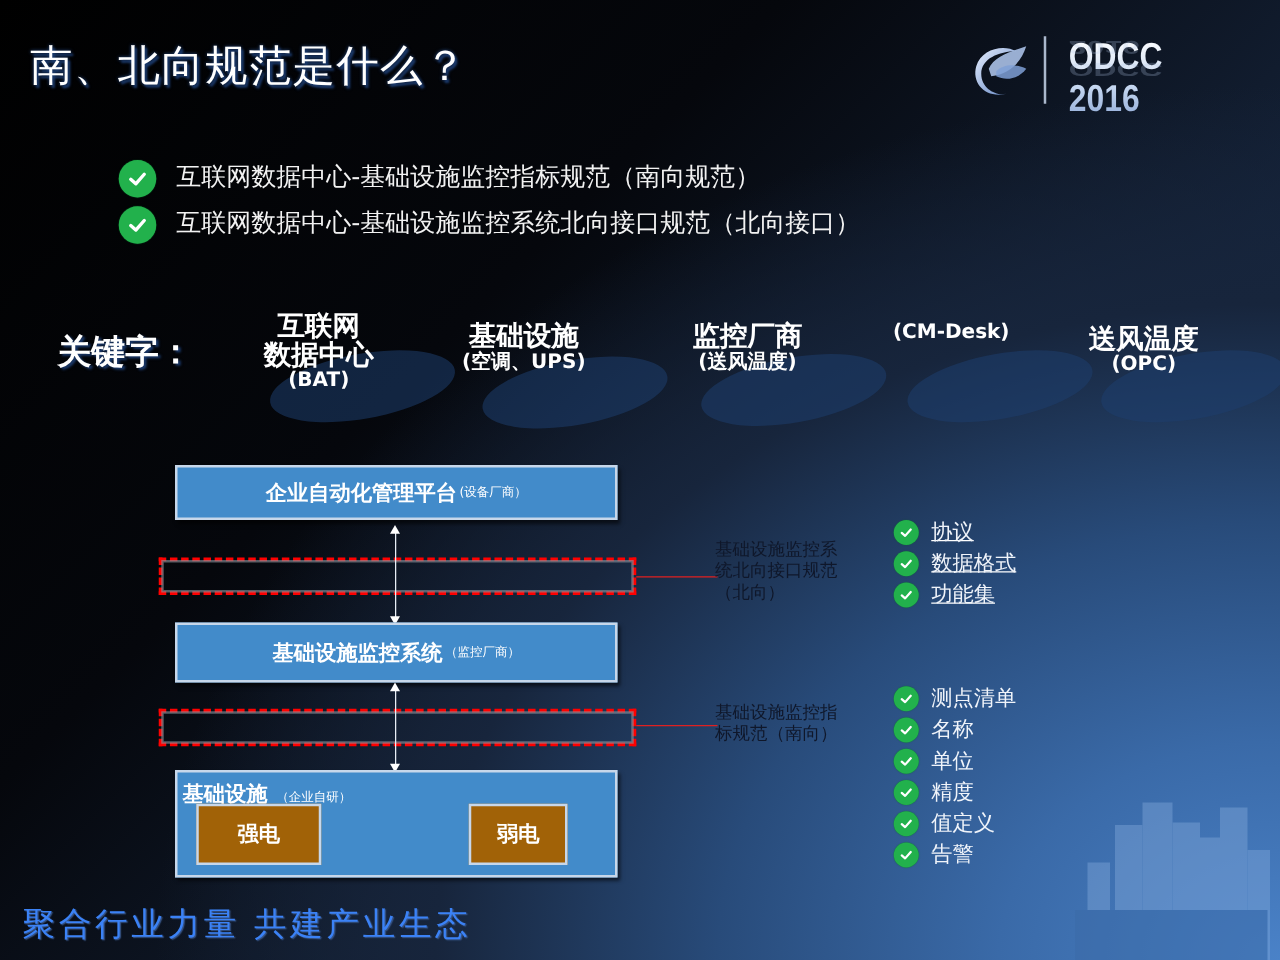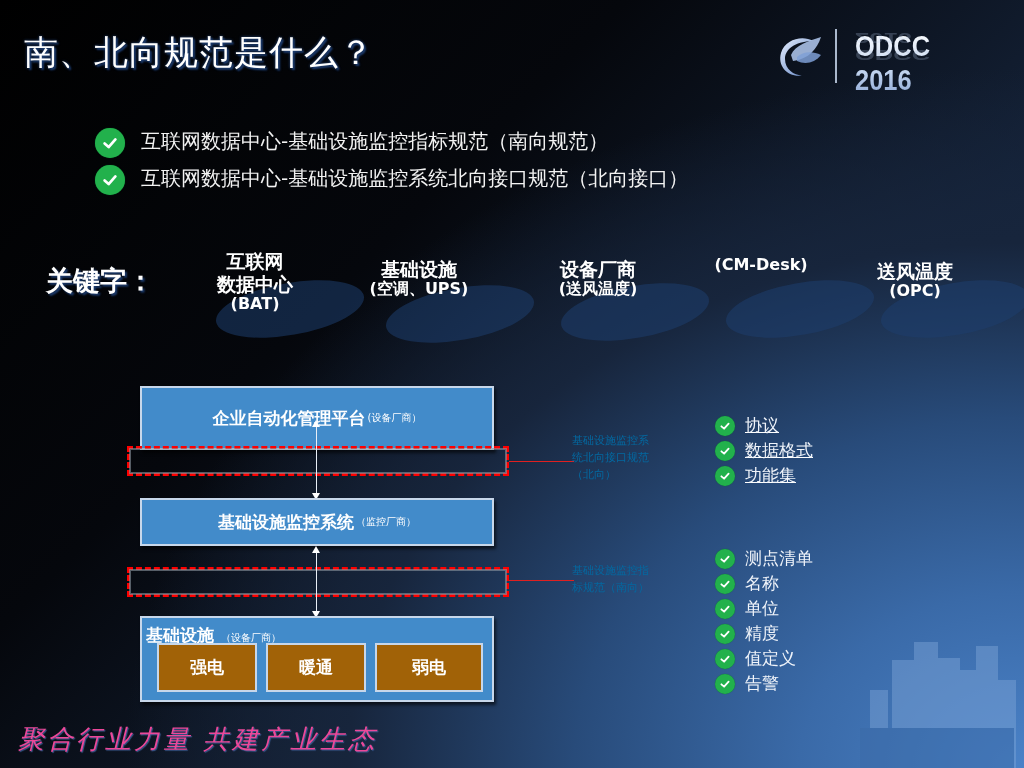--- a/index.html
+++ b/index.html
@@ -52,21 +52,21 @@
   
   .kw-label {
     left: 46px; top: 263px; font-size: 27px; font-weight: bold;
     text-shadow: 2px 2px 2px #1c3c70;
   }
   .ellipse {
     position: absolute; width: 150px; height: 52px; border-radius: 50%;
     background: rgba(30,62,110,0.55); transform: rotate(-10deg);
   }
   .kw { position: absolute; text-align: center; width: 150px; }
-  .kw .main { font-size: 19px; font-weight: bold; line-height: 23px; }
+  .kw .main { font-size: 22px; font-weight: bold; line-height: 23px; }
   .kw .sub { font-size: 16px; font-weight: bold; line-height: 15px; }
 
   
   .box {
     position: absolute; background: #428bca; border: 2px solid #c7d7ea;
     box-shadow: 2px 3px 3px rgba(0,0,0,0.6);
     display: flex; align-items: center; justify-content: center;
     box-sizing: border-box;
   }
   .box .main { font-size: 17px; font-weight: bold; }
@@ -82,30 +82,30 @@
   }
   .arrow-line { position: absolute; width: 1px; background: #e8eef6; }
   .arrow-up, .arrow-down {
     position: absolute; width: 0; height: 0;
     border-left: 4px solid transparent; border-right: 4px solid transparent;
   }
   .arrow-up { border-bottom: 7px solid #ffffff; }
   .arrow-down { border-top: 7px solid #ffffff; }
   .connector { position: absolute; height: 1px; background: #e02020; }
 
-  .callout { position: absolute; font-size: 11px; line-height: 17px; color: #0369a1; }
+  .callout { position: absolute; font-size: 14px; line-height: 17px; color: #0f172a; }
 
   .feat-list { position: absolute; }
   .feat-row { display: flex; align-items: center; height: 25px; }
   .feat-row .check { width: 20px; height: 20px; margin-right: 10px; }
   .feat-text { font-size: 17px; color: #f0f4fa; }
 
   .slogan {
-    left: 18px; top: 722px; font-size: 26px; font-style: italic; letter-spacing: 3px;
-    font-family: "DejaVu Serif", serif; color: #ec4899;
+    left: 18px; top: 722px; font-size: 26px; letter-spacing: 3px;
+    font-family: "DejaVu Serif", serif; color: #3b82f6;
     text-shadow: 1px 1px 1px #3a5a90;
   }
 
   .skyline { left: 850px; top: 620px; width: 174px; height: 148px; opacity: 0.45; }
 </style>
 </head>
 <body>
 
 <div class="abs title">南、北向规范是什么？</div>
 
@@ -156,32 +156,32 @@
 <div class="kw" style="left:180px;top:250px;">
   <div class="main">互联网</div>
   <div class="main">数据中心</div>
   <div class="sub">(BAT)</div>
 </div>
 <div class="kw" style="left:344px;top:258px;">
   <div class="main">基础设施</div>
   <div class="sub">(空调、UPS)</div>
 </div>
 <div class="kw" style="left:523px;top:258px;">
-  <div class="main">设备厂商</div>
+  <div class="main">监控厂商</div>
   <div class="sub">(送风温度)</div>
 </div>
 <div class="kw" style="left:686px;top:257px;">
   <div class="sub">(CM-Desk)</div>
 </div>
 <div class="kw" style="left:840px;top:260px;">
   <div class="main">送风温度</div>
   <div class="sub">(OPC)</div>
 </div>
 
-<div class="box" style="left:140px;top:386px;width:354px;height:64px;text-align:center;">
+<div class="box" style="left:140px;top:372px;width:354px;height:44px;text-align:center;">
   <span class="main">企业自动化管理平台</span>
   <span class="sub">(设备厂商）</span>
 </div>
 
 <div class="dash-band" style="left:127px;top:446px;width:382px;height:30px;"></div>
 <div class="connector" style="left:509px;top:461px;width:65px;"></div>
 
 <div class="arrow-line" style="left:316px;top:425px;height:72px;"></div>
 <div class="arrow-up" style="left:312px;top:420px;"></div>
 <div class="arrow-down" style="left:312px;top:493px;"></div>
@@ -194,25 +194,24 @@
 <div class="dash-band" style="left:127px;top:567px;width:382px;height:30px;"></div>
 <div class="connector" style="left:509px;top:580px;width:65px;"></div>
 
 <div class="arrow-line" style="left:316px;top:551px;height:64px;"></div>
 <div class="arrow-up" style="left:312px;top:546px;"></div>
 <div class="arrow-down" style="left:312px;top:611px;"></div>
 
 <div class="box" style="left:140px;top:616px;width:354px;height:86px;display:block;">
   <div style="position:absolute;left:4px;top:6px;">
     <span class="main">基础设施</span>
-    <span class="sub">（设备厂商）</span>
+    <span class="sub">（企业自研）</span>
   </div>
   <div class="inner-box" style="left:15px;top:25px;width:100px;height:49px;">强电</div>
-  <div class="inner-box" style="left:124px;top:25px;width:100px;height:49px;">暖通</div>
-  <div class="inner-box" style="left:233px;top:25px;width:108px;height:49px;">弱电</div>
+  <div class="inner-box" style="left:233px;top:25px;width:79px;height:49px;">弱电</div>
 </div>
 
 <div class="callout" style="left:572px;top:432px;">
   <div>基础设施监控系</div>
   <div>统北向接口规范</div>
   <div>（北向）</div>
 </div>
 
 <div class="callout" style="left:572px;top:562px;">
   <div>基础设施监控指</div>

